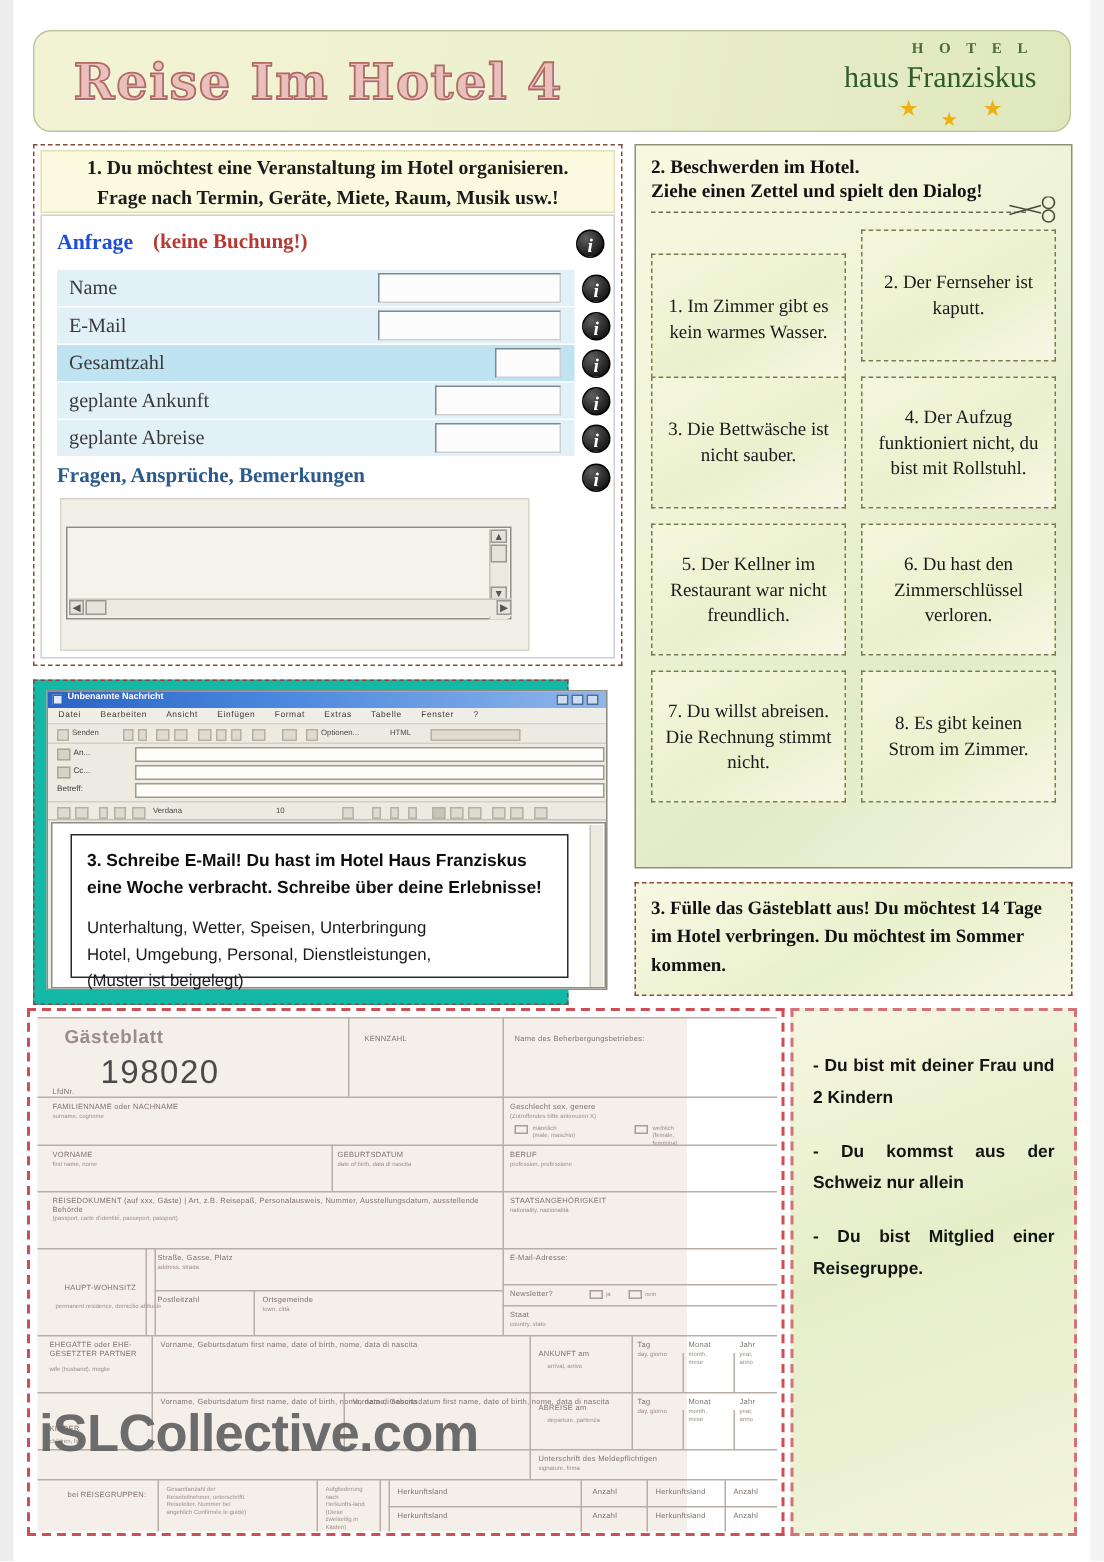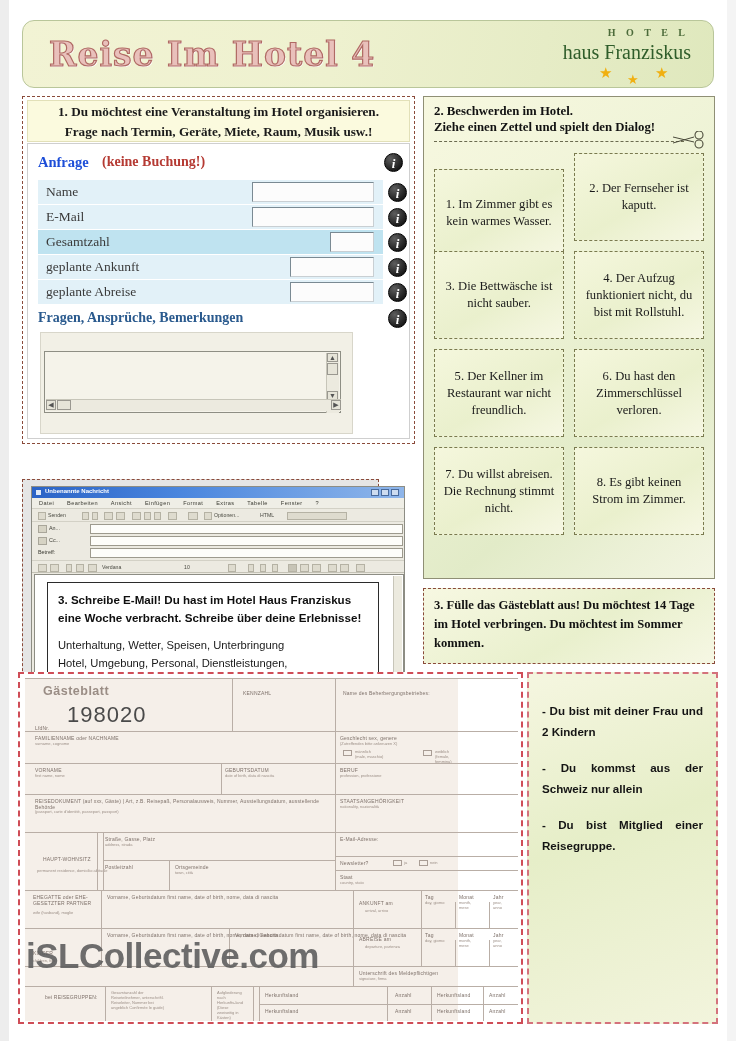--- a/index.html
+++ b/index.html
@@ -149,22 +149,22 @@
     background:linear-gradient(150deg,#f5f7dd 0%,#eaf0cd 55%,#f6f7e3 100%);
     font-family:"Liberation Serif", serif;
     font-size:12.6px; line-height:17px; color:#1a1a1a;
     text-align:center;
     display:flex; align-items:center; justify-content:center;
     padding:4px 5px;
   }
 
   
   .sec3 {
-    position:absolute; left:22px; top:479px; width:357px; height:217px;
-    border:1.6px dashed #8a4a3a; background:#e5e5e5;
+    position:absolute; left:22px; top:453px; width:357px; height:217px;
+    border:1.6px dashed #8a4a3a; background:#14b8a6;
   }
   .mail-win {
     position:absolute; left:8px; top:6px; width:374px; height:200px;
     background:#eceae1; border:1px solid #8d8d84;
   }
   .mail-title {
     position:absolute; left:0; top:0; width:100%; height:11px;
     background:linear-gradient(90deg,#2b63c6 0%,#4a86de 40%,#8fb6ea 100%);
   }
   .mail-title-txt {

